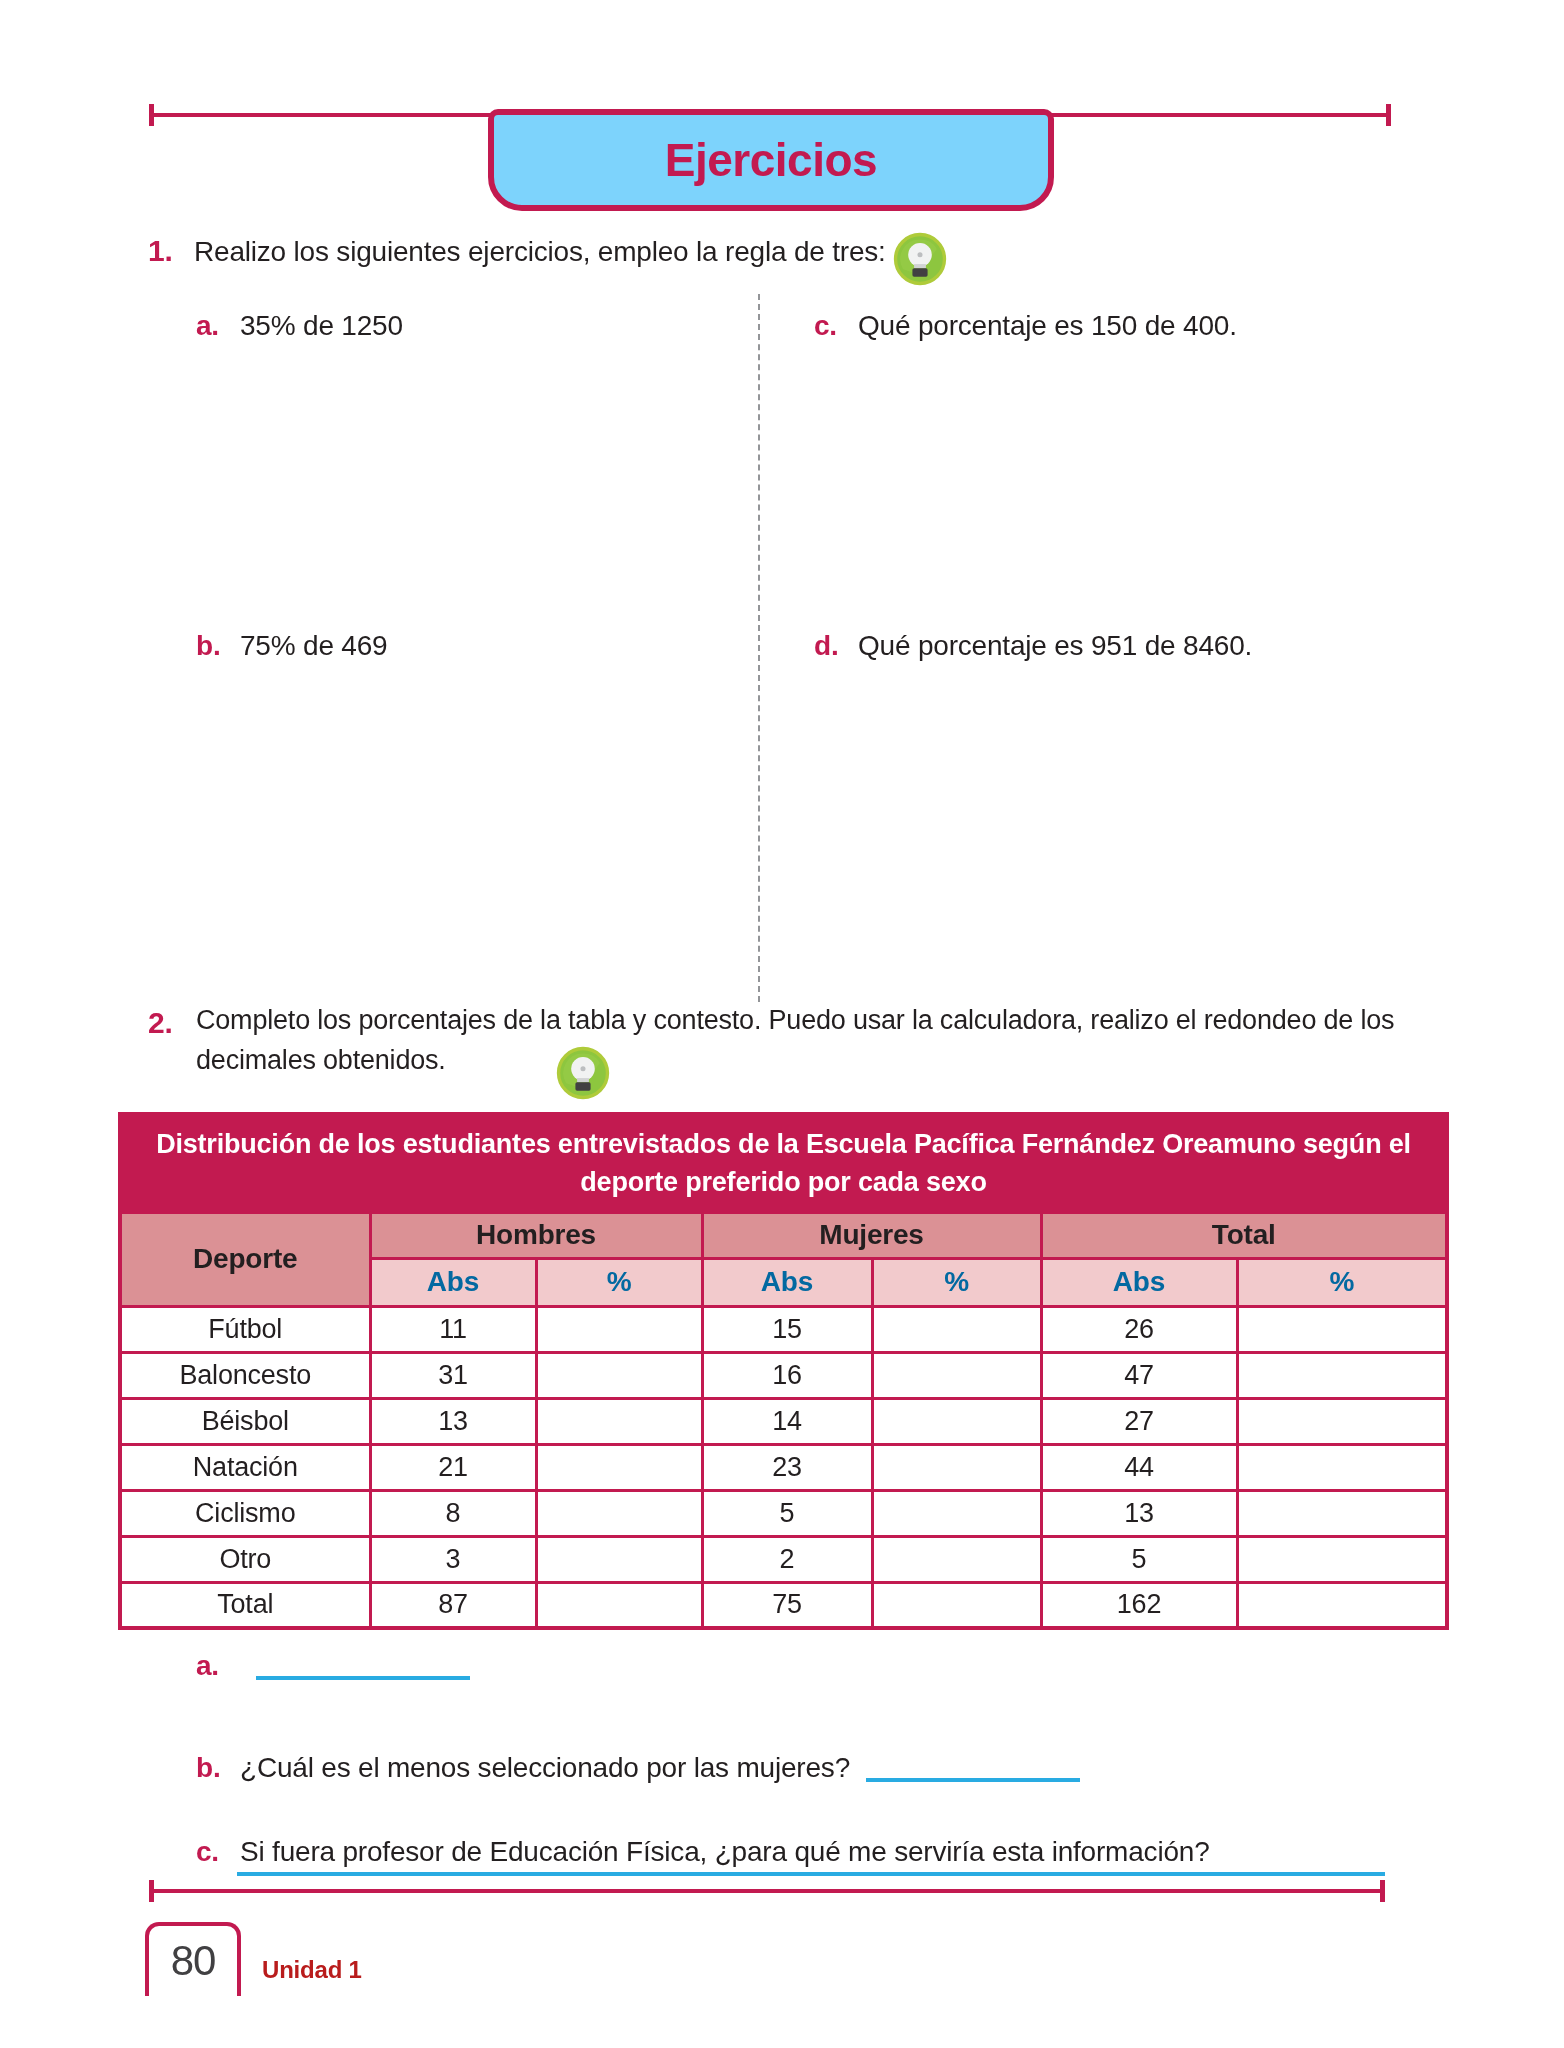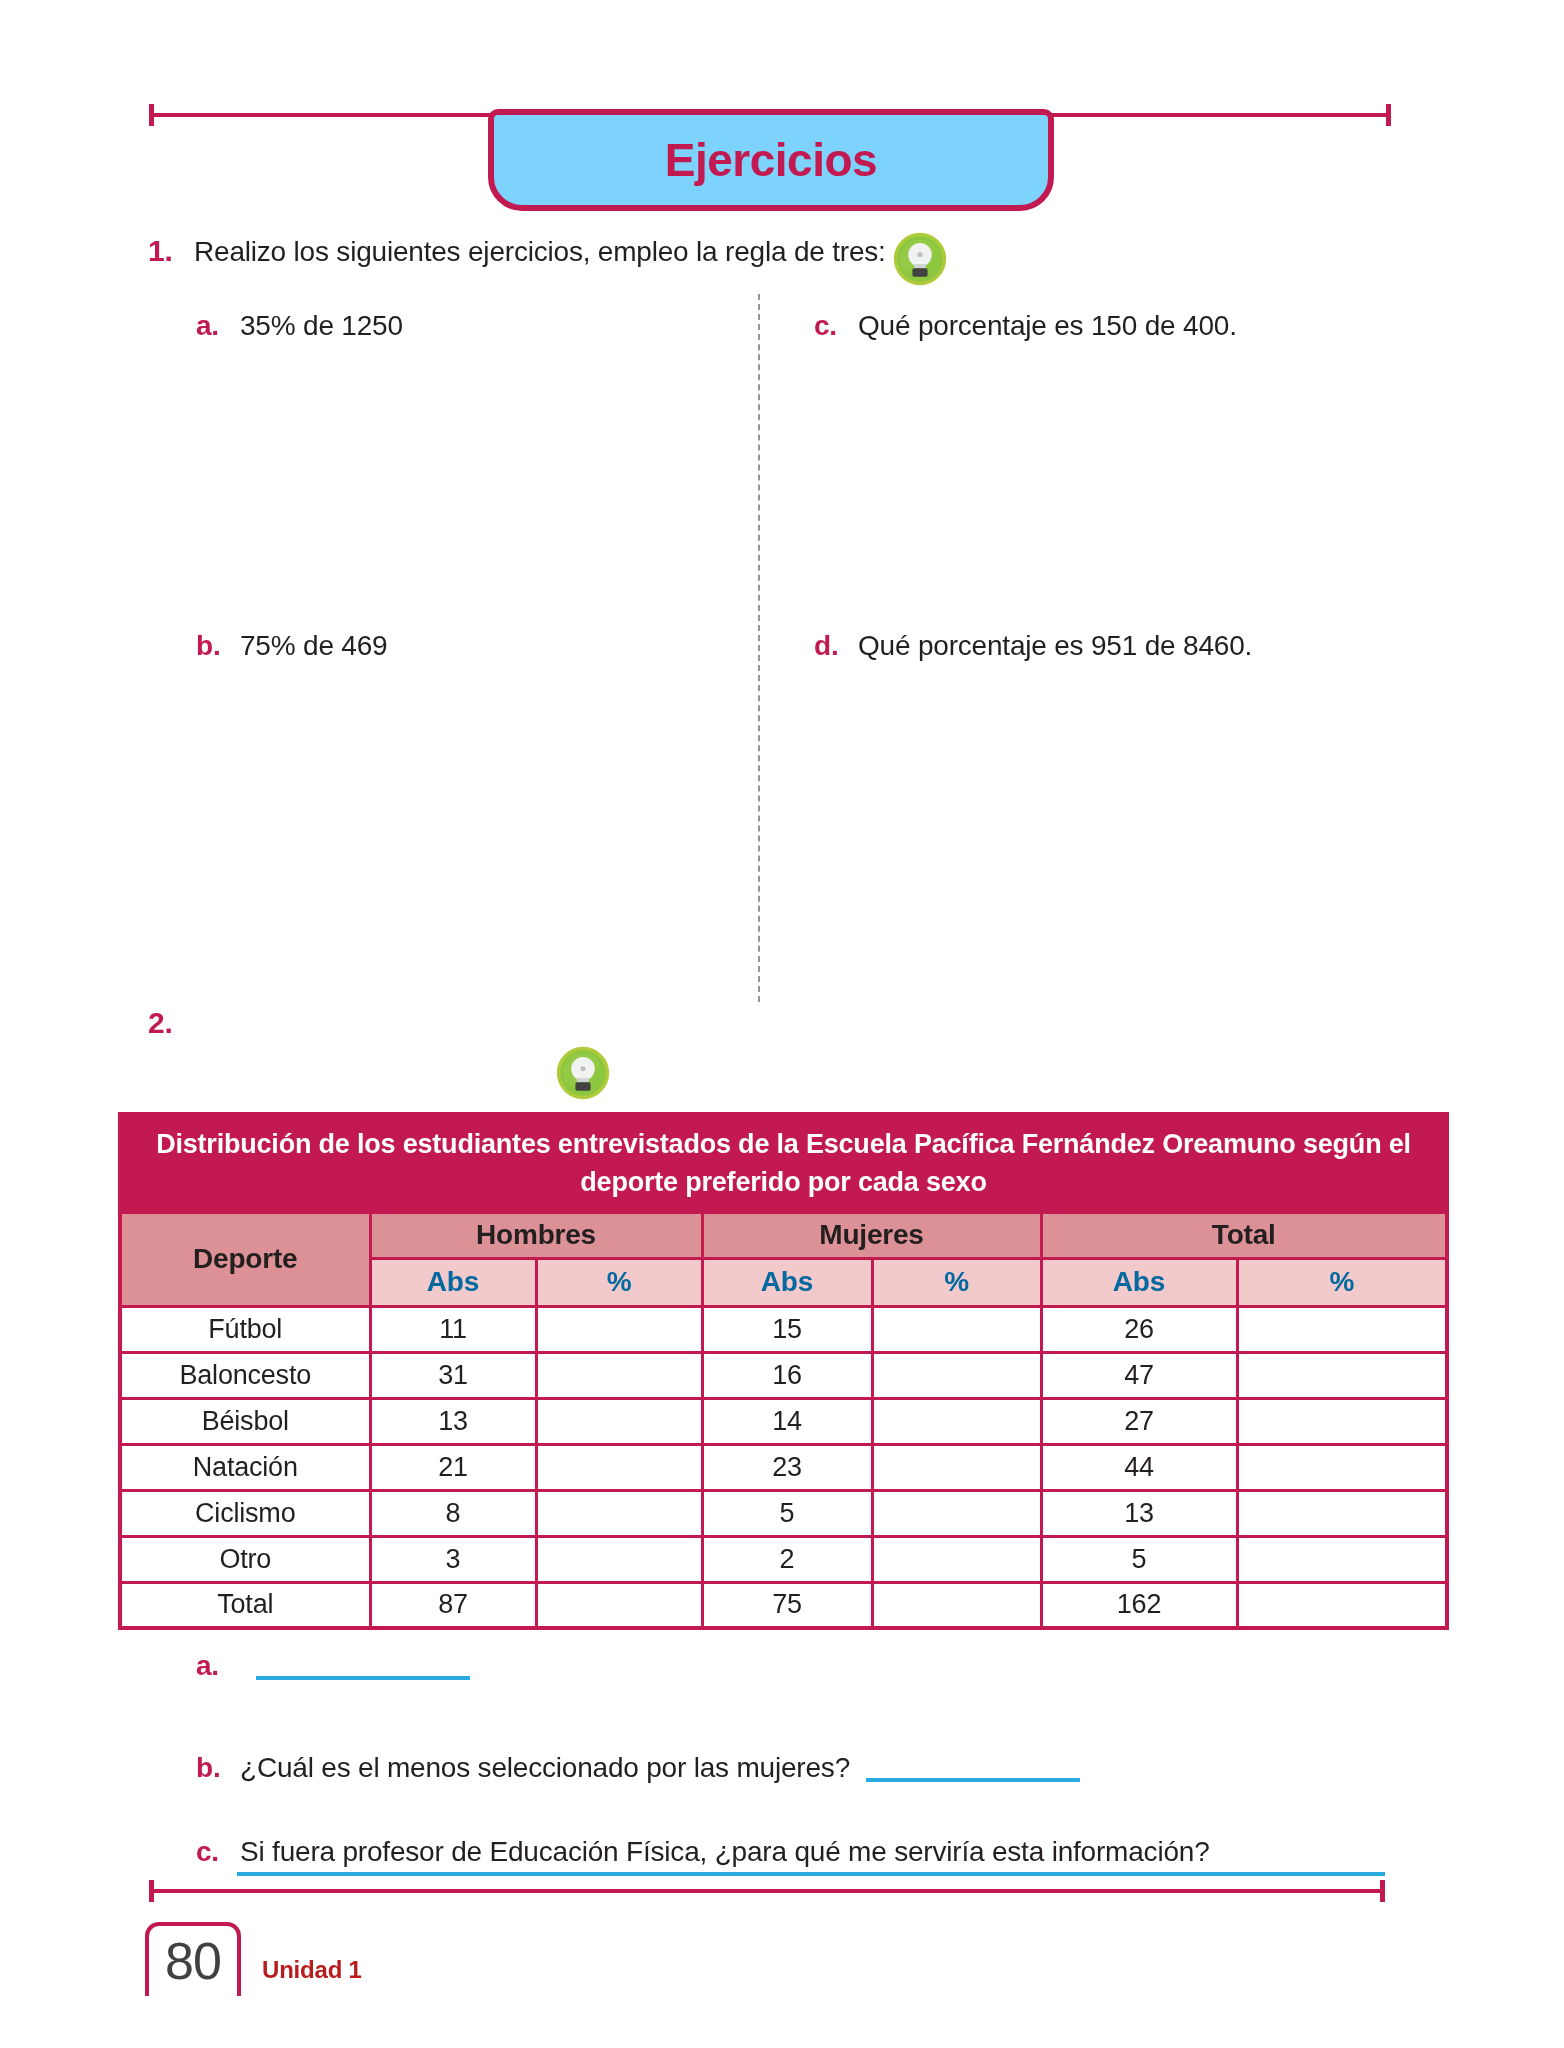--- a/index.html
+++ b/index.html
@@ -91,21 +91,21 @@
   .answer-line-c{
     position:absolute;left:237px;top:1872px;width:1148px;height:4px;background:#29ABE2;
   }
 
   
   .footer-box{
     position:absolute;left:145px;top:1922px;width:96px;height:74px;
     border:4px solid #C21A50;border-bottom:none;border-radius:14px 14px 0 0;
     box-sizing:border-box;display:flex;align-items:center;justify-content:center;
   }
-  .footer-box span{font-size:52px;color:#414042;letter-spacing:-1px;}
+  .footer-box span{font-size:42px;color:#414042;letter-spacing:-1px;}
   .unit-label{
     position:absolute;left:262px;top:1956px;font-size:24px;font-weight:bold;color:#b91c1c;
   }
 </style>
 </head>
 <body>
 
 <div class="page">
 
   <div class="rule top-rule">
@@ -145,20 +145,21 @@
     <span class="body-text">75% de 469</span>
   </div>
   <div class="flexrow item-d">
     <span class="letter">d.</span>
     <span class="body-text">Qué porcentaje es 951 de 8460.</span>
   </div>
 
   <div class="v-divider"></div>
 
   <span class="num ex2-num">2.</span>
+  <p class="ex2-prompt">Completo los porcentajes de la tabla y contesto. Puedo usar la calculadora, realizo el redondeo de los decimales obtenidos.</p>
   <span class="bulb bulb2">
     <svg viewBox="0 0 64 64">
       <circle cx="32" cy="32" r="29" fill="#8DC63F" stroke="#AFCB3A" stroke-width="4"></circle>
       <path d="M12 44 A23 23 0 0 1 32 9 A23 23 0 0 1 52 20 L30 50 Z" fill="#9ACD49" opacity="0.6"></path>
       <circle cx="32" cy="27" r="14" fill="#F1F2F2"></circle>
       <rect x="25" y="38" width="14" height="5" fill="#D1D3D4"></rect>
       <rect x="23" y="43" width="18" height="10" rx="2" fill="#414042"></rect>
       <circle cx="32" cy="27" r="3" fill="#BCBEC0"></circle>
     </svg>
   </span>

